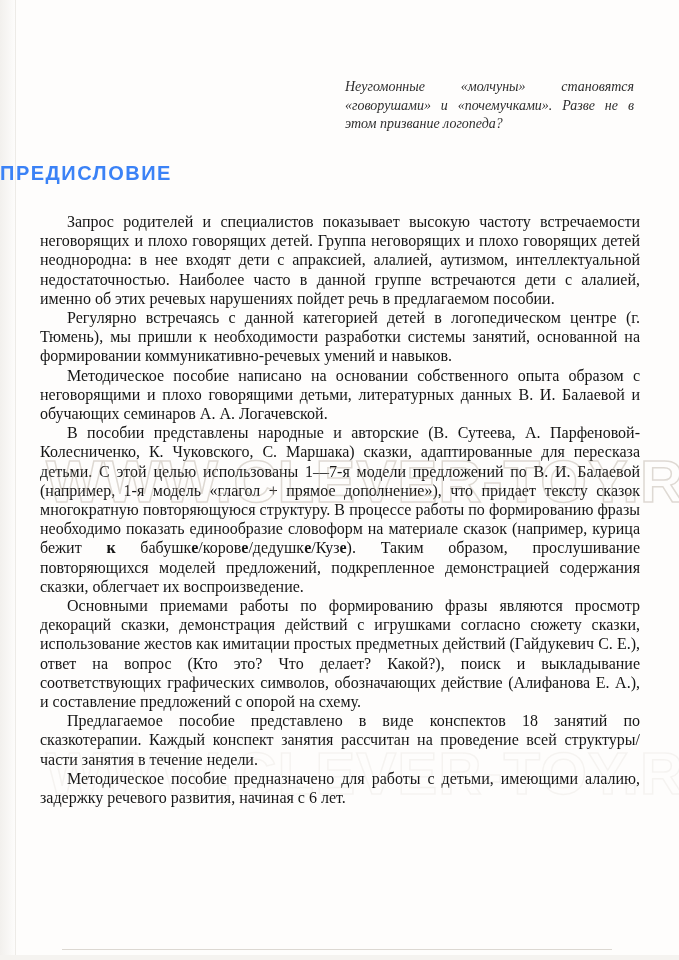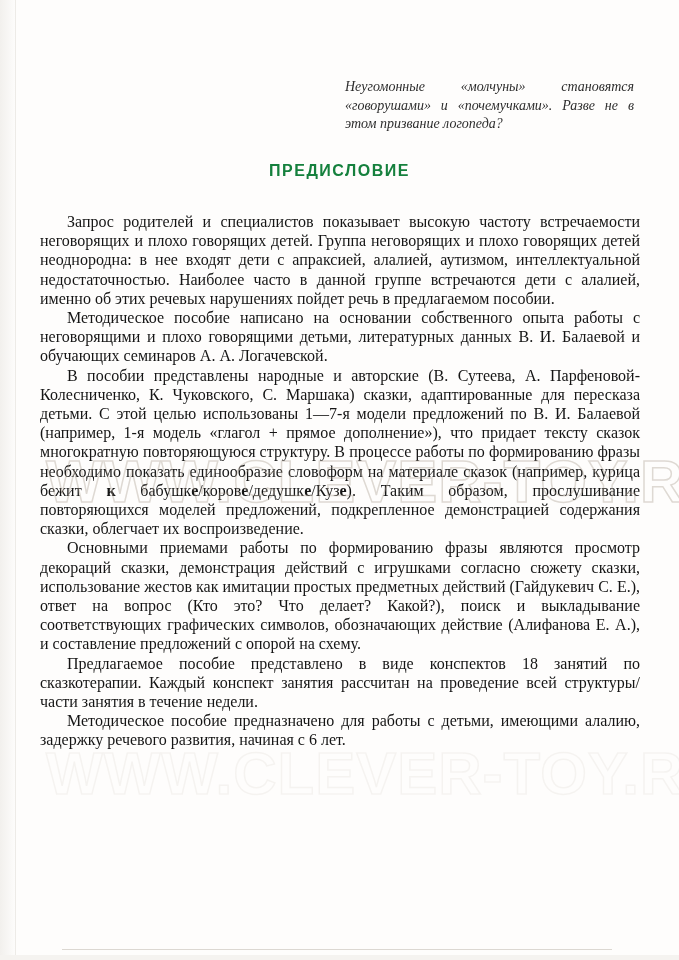--- a/index.html
+++ b/index.html
@@ -35,26 +35,26 @@
     position: absolute; top: 67px; left: 345px; width: 289px;
     font-style: italic;
     font-size: 14px; line-height: 18.5px;
     color: #2d2d2d;
     text-align: justify;
     margin-top: 11px;
   }
   .title {
     position: absolute; top: 162px; left: 0; width: 100%;
     margin: 0;
-    text-align: center;
+    text-align: left;
     font-family: "Liberation Sans", sans-serif;
     font-weight: bold;
-    font-size: 16px;
+    font-size: 20px;
     letter-spacing: 1.5px;
-    color: #15803d;
+    color: #3b82f6;
   }
   .body-text {
     position: absolute; top: 212px; left: 40px; width: 600px;
     font-size: 16px; line-height: 19.2px;
     color: #151515;
     text-align: justify;
   }
   .body-text p { margin: 0; text-indent: 27px; }
   .body-text .b { font-weight: bold; }
   .watermark {
@@ -76,21 +76,22 @@
 
 <div class="page">
   <div class="scan-left-edge"></div>
 
   <div class="epigraph">Неугомонные «молчуны» становятся «говорушами» и «почемучками». Разве не в этом призвание логопеда?</div>
 
   <h1 class="title">ПРЕДИСЛОВИЕ</h1>
 
   <div class="body-text" id="paragraphs">
       <p><span>Запрос родителей и специалистов показывает высокую частоту встречаемости неговорящих и плохо говорящих детей. Группа неговорящих и плохо говорящих детей неоднородна: в нее входят дети с апраксией, алалией, аутизмом, интеллектуальной недостаточностью. Наиболее часто в данной группе встречаются дети с алалией, именно об этих речевых нарушениях пойдет речь в предлагаемом пособии.</span></p>
-      <p><span>Методическое пособие написано на основании собственного опыта работы с неговорящими и плохо говорящими детьми, литературных данных В. И. Балаевой и обучающих семинаров А. А. Логачевской.</span></p>
+      <p><span>Регулярно встречаясь с данной категорией детей в логопедическом центре (г. Тюмень), мы пришли к необходимости разработки системы занятий, основанной на формировании коммуникативно-речевых умений и навыков.</span></p>
+      <p><span>Методическое пособие написано на основании собственного опыта образом с неговорящими и плохо говорящими детьми, литературных данных В. И. Балаевой и обучающих семинаров А. А. Логачевской.</span></p>
       <p><span>В пособии представлены народные и авторские (В. Сутеева, А. Парфеновой-Колесниченко, К. Чуковского, С. Маршака) сказки, адаптированные для пересказа детьми. С этой целью использованы 1—7-я модели предложений по В. И. Балаевой (например, 1-я модель «глагол + прямое дополнение»), что придает тексту сказок многократную повторяющуюся структуру. В процессе работы по формированию фразы необходимо показать единообразие словоформ на материале сказок (например, курица бежит </span><span class="b">к</span><span> бабушк</span><span class="b">е</span><span>/коров</span><span class="b">е</span><span>/дедушк</span><span class="b">е</span><span>/Куз</span><span class="b">е</span><span>). Таким образом, прослушивание повторяющихся моделей предложений, подкрепленное демонстрацией содержания сказки, облегчает их воспроизведение.</span></p>
       <p><span>Основными приемами работы по формированию фразы являются просмотр декораций сказки, демонстрация действий с игрушками согласно сюжету сказки, использование жестов как имитации простых предметных действий (Гайдукевич С. Е.), ответ на вопрос (Кто это? Что делает? Какой?), поиск и выкладывание соответствующих графических символов, обозначающих действие (Алифанова Е. А.), и составление предложений с опорой на схему.</span></p>
       <p><span>Предлагаемое пособие представлено в виде конспектов 18 занятий по сказкотерапии. Каждый конспект занятия рассчитан на проведение всей структуры/части занятия в течение недели.</span></p>
       <p><span>Методическое пособие предназначено для работы с детьми, имеющими алалию, задержку речевого развития, начиная с 6 лет.</span></p>
     </div>
 
   <div class="watermark wm-main">WWW.CLEVER-TOY.RU</div>
   <div class="watermark wm-faint">WWW.CLEVER-TOY.RU</div>
 
   <div class="scan-bottom-line"></div>

